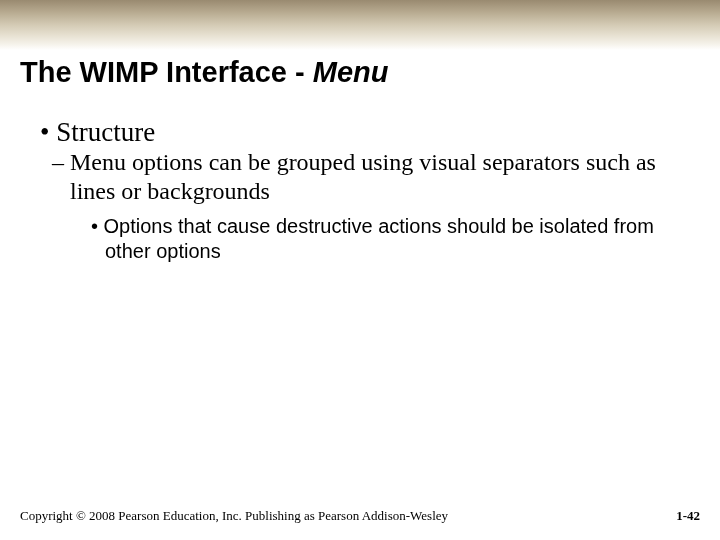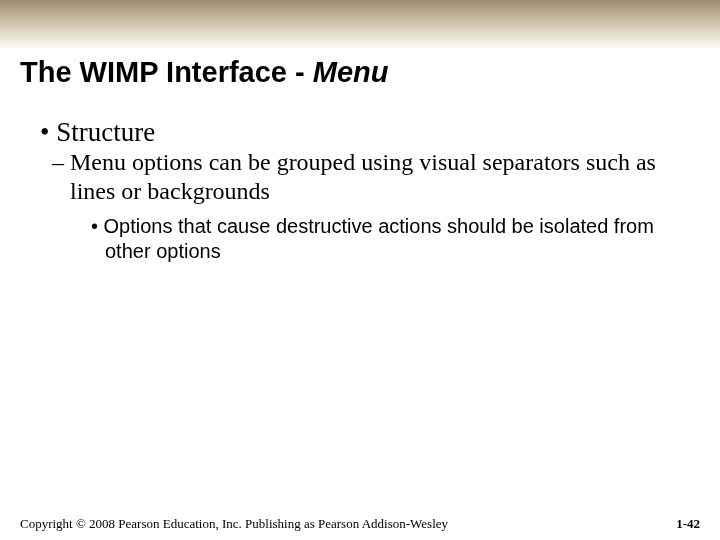--- a/index.html
+++ b/index.html
@@ -50,21 +50,21 @@
       font-family: Arial, Helvetica, sans-serif;
       font-size: 20px;
       padding-left: 85px;
       text-indent: -14px;
       line-height: 1.25;
       margin-top: 8px;
       padding-right: 40px;
     }
     .footer {
       position: absolute;
-      bottom: 8px;
+      bottom: 16px;
       left: 0;
       width: 100%;
       padding: 0 20px;
       font-family: "Times New Roman", Times, serif;
       font-size: 13px;
       color: #000000;
     }
     .copyright {
       float: left;
     }

